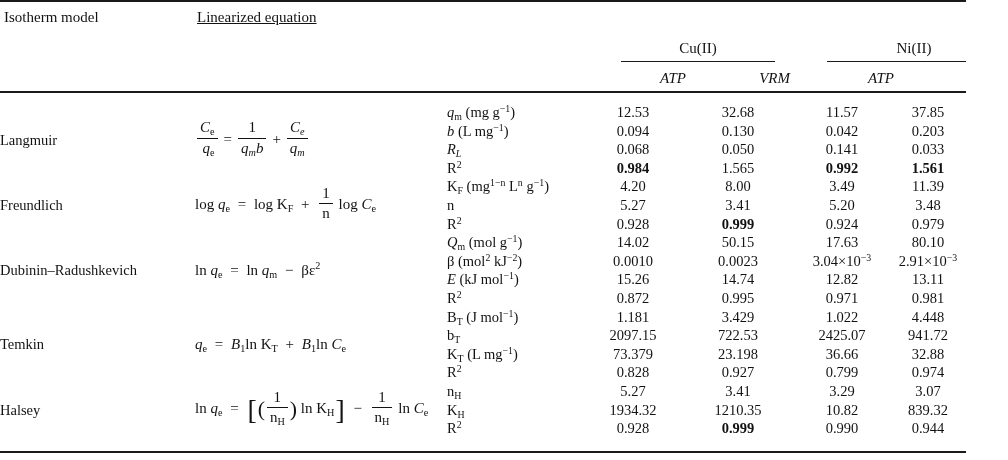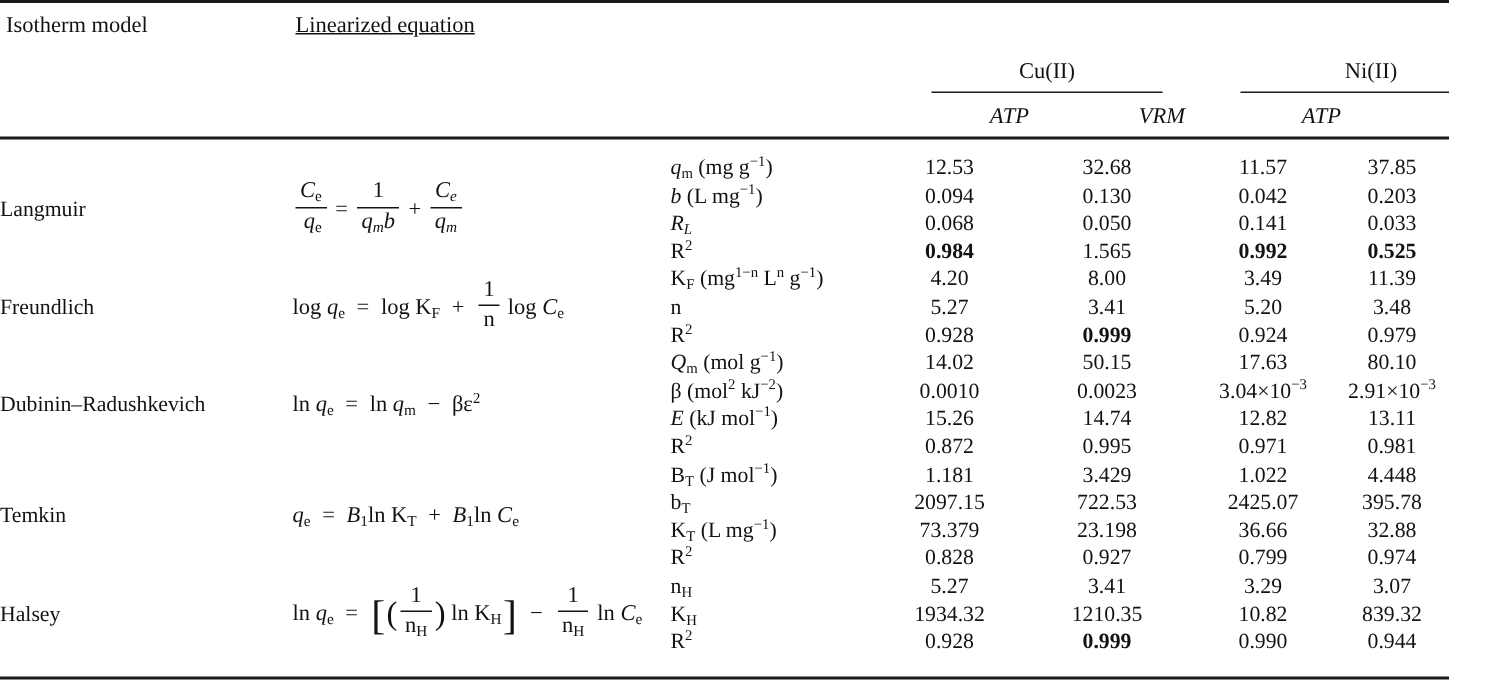--- a/index.html
+++ b/index.html
@@ -131,21 +131,21 @@
           <td class="value-cell">0.068</td>
           <td class="value-cell">0.050</td>
           <td class="value-cell">0.141</td>
           <td class="value-cell last">0.033</td>
         </tr>
         <tr>
           <td class="param-cell">R<sup>2</sup></td>
           <td class="value-cell"><b>0.984</b></td>
           <td class="value-cell">1.565</td>
           <td class="value-cell"><b>0.992</b></td>
-          <td class="value-cell last"><b>0.525</b></td>
+          <td class="value-cell last"><b>1.561</b></td>
         </tr>
         <tr>
           <td rowspan="3" class="model-cell">Freundlich</td>
           <td rowspan="3" class="eq-cell"><span class="eq">log <i>q</i><sub>e</sub> <span class="op">=</span> log K<sub>F</sub> <span class="op">+</span> <span class="frac"><span class="fn">1</span><span class="fd">n</span></span> log <i>C</i><sub>e</sub></span></td>
           <td class="param-cell">K<sub>F</sub> (mg<sup>1−n</sup> L<sup>n</sup> g<sup>−1</sup>)</td>
           <td class="value-cell">4.20</td>
           <td class="value-cell">8.00</td>
           <td class="value-cell">3.49</td>
           <td class="value-cell last">11.39</td>
         </tr>
@@ -200,21 +200,21 @@
           <td class="value-cell">1.181</td>
           <td class="value-cell">3.429</td>
           <td class="value-cell">1.022</td>
           <td class="value-cell last">4.448</td>
         </tr>
         <tr>
           <td class="param-cell">b<sub>T</sub></td>
           <td class="value-cell">2097.15</td>
           <td class="value-cell">722.53</td>
           <td class="value-cell">2425.07</td>
-          <td class="value-cell last">395.78</td>
+          <td class="value-cell last">941.72</td>
         </tr>
         <tr>
           <td class="param-cell">K<sub>T</sub> (L mg<sup>−1</sup>)</td>
           <td class="value-cell">73.379</td>
           <td class="value-cell">23.198</td>
           <td class="value-cell">36.66</td>
           <td class="value-cell last">32.88</td>
         </tr>
         <tr>
           <td class="param-cell">R<sup>2</sup></td>

